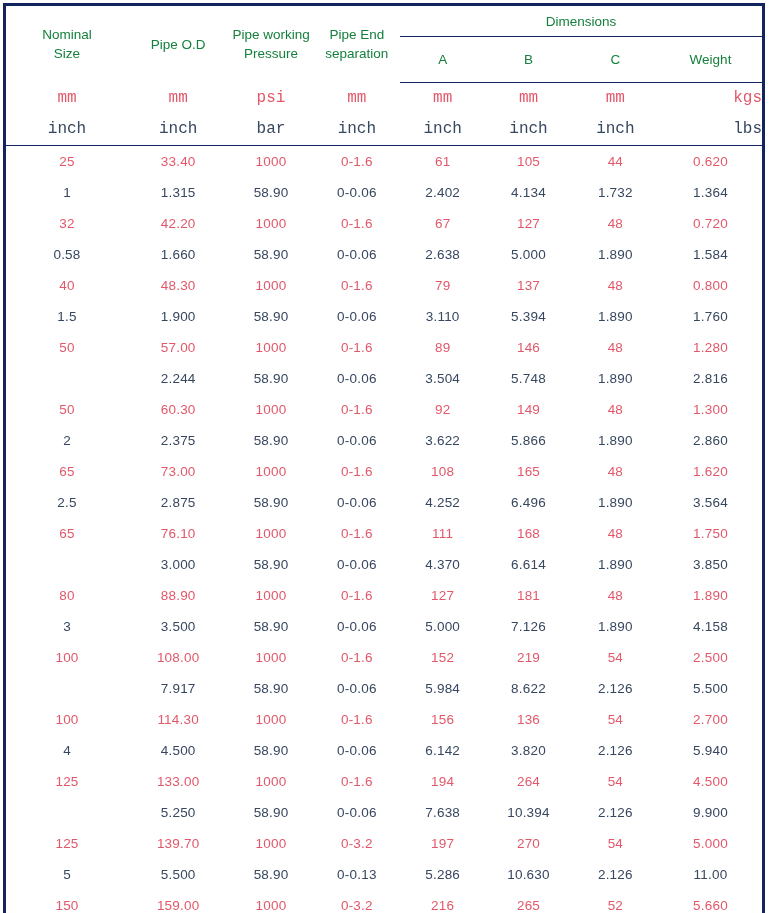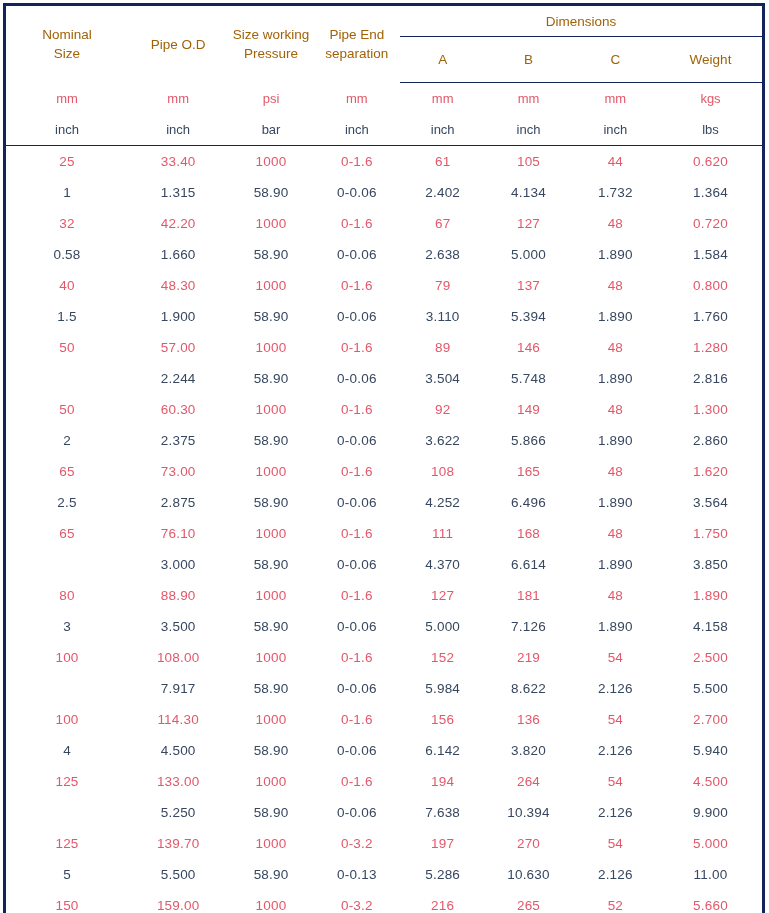--- a/index.html
+++ b/index.html
@@ -30,21 +30,21 @@
 
   
   .spec{
     border-left:3px solid #12235e;
     border-right:3px solid #12235e;
     border-top:3px solid #12235e;
   }
 
   
   .hdr th{
-    color:#a16207;
+    color:#15803d;
     font-size:13.5px;
     line-height:19px;
     border-right:1.3px solid #12235e;
     border-bottom:1.6px solid #12235e;
     height:75px;
   }
   .hdr th:last-child{border-right:0;}
   .hdr th.grp{
     border-bottom:1.3px solid #12235e;
     height:30px;
@@ -52,25 +52,26 @@
   .hdr th.sub{
     height:45px;
     border-bottom:1.6px solid #12235e;
   }
   .hdr th .l1{display:block;}
   .hdr th .l2{display:block;}
 
   
   .units td{
     border-right:1.3px solid #12235e;
-    font-size:13px;
+    font-size:16px;
     height:31px;
     line-height:31px;
-  }
-  .units td:last-child{border-right:0;}
+    font-family:Liberation Mono, monospace;
+  }
+  .units td:last-child{border-right:0;text-align:right;}
   .units.u-last td{border-bottom:1.6px solid #12235e;}
 
   
   .data td{
     border-right:1.3px solid #2b3f7a;
     font-size:13.5px;
     height:31px;
     line-height:31px;
     letter-spacing:.2px;
   }
@@ -98,21 +99,21 @@
     <thead>
       <tr class="hdr">
         <th rowspan="2">
           <span class="l1">Nominal</span>
           <span class="l2">Size</span>
         </th>
         <th rowspan="2">
           <span class="l1">Pipe O.D</span>
         </th>
         <th rowspan="2">
-          <span class="l1">Size working</span>
+          <span class="l1">Pipe working</span>
           <span class="l2">Pressure</span>
         </th>
         <th rowspan="2">
           <span class="l1">Pipe End</span>
           <span class="l2">separation</span>
         </th>
         <th class="grp" colspan="4">Dimensions</th>
       </tr>
       <tr class="hdr">
         <th class="sub">A</th>

